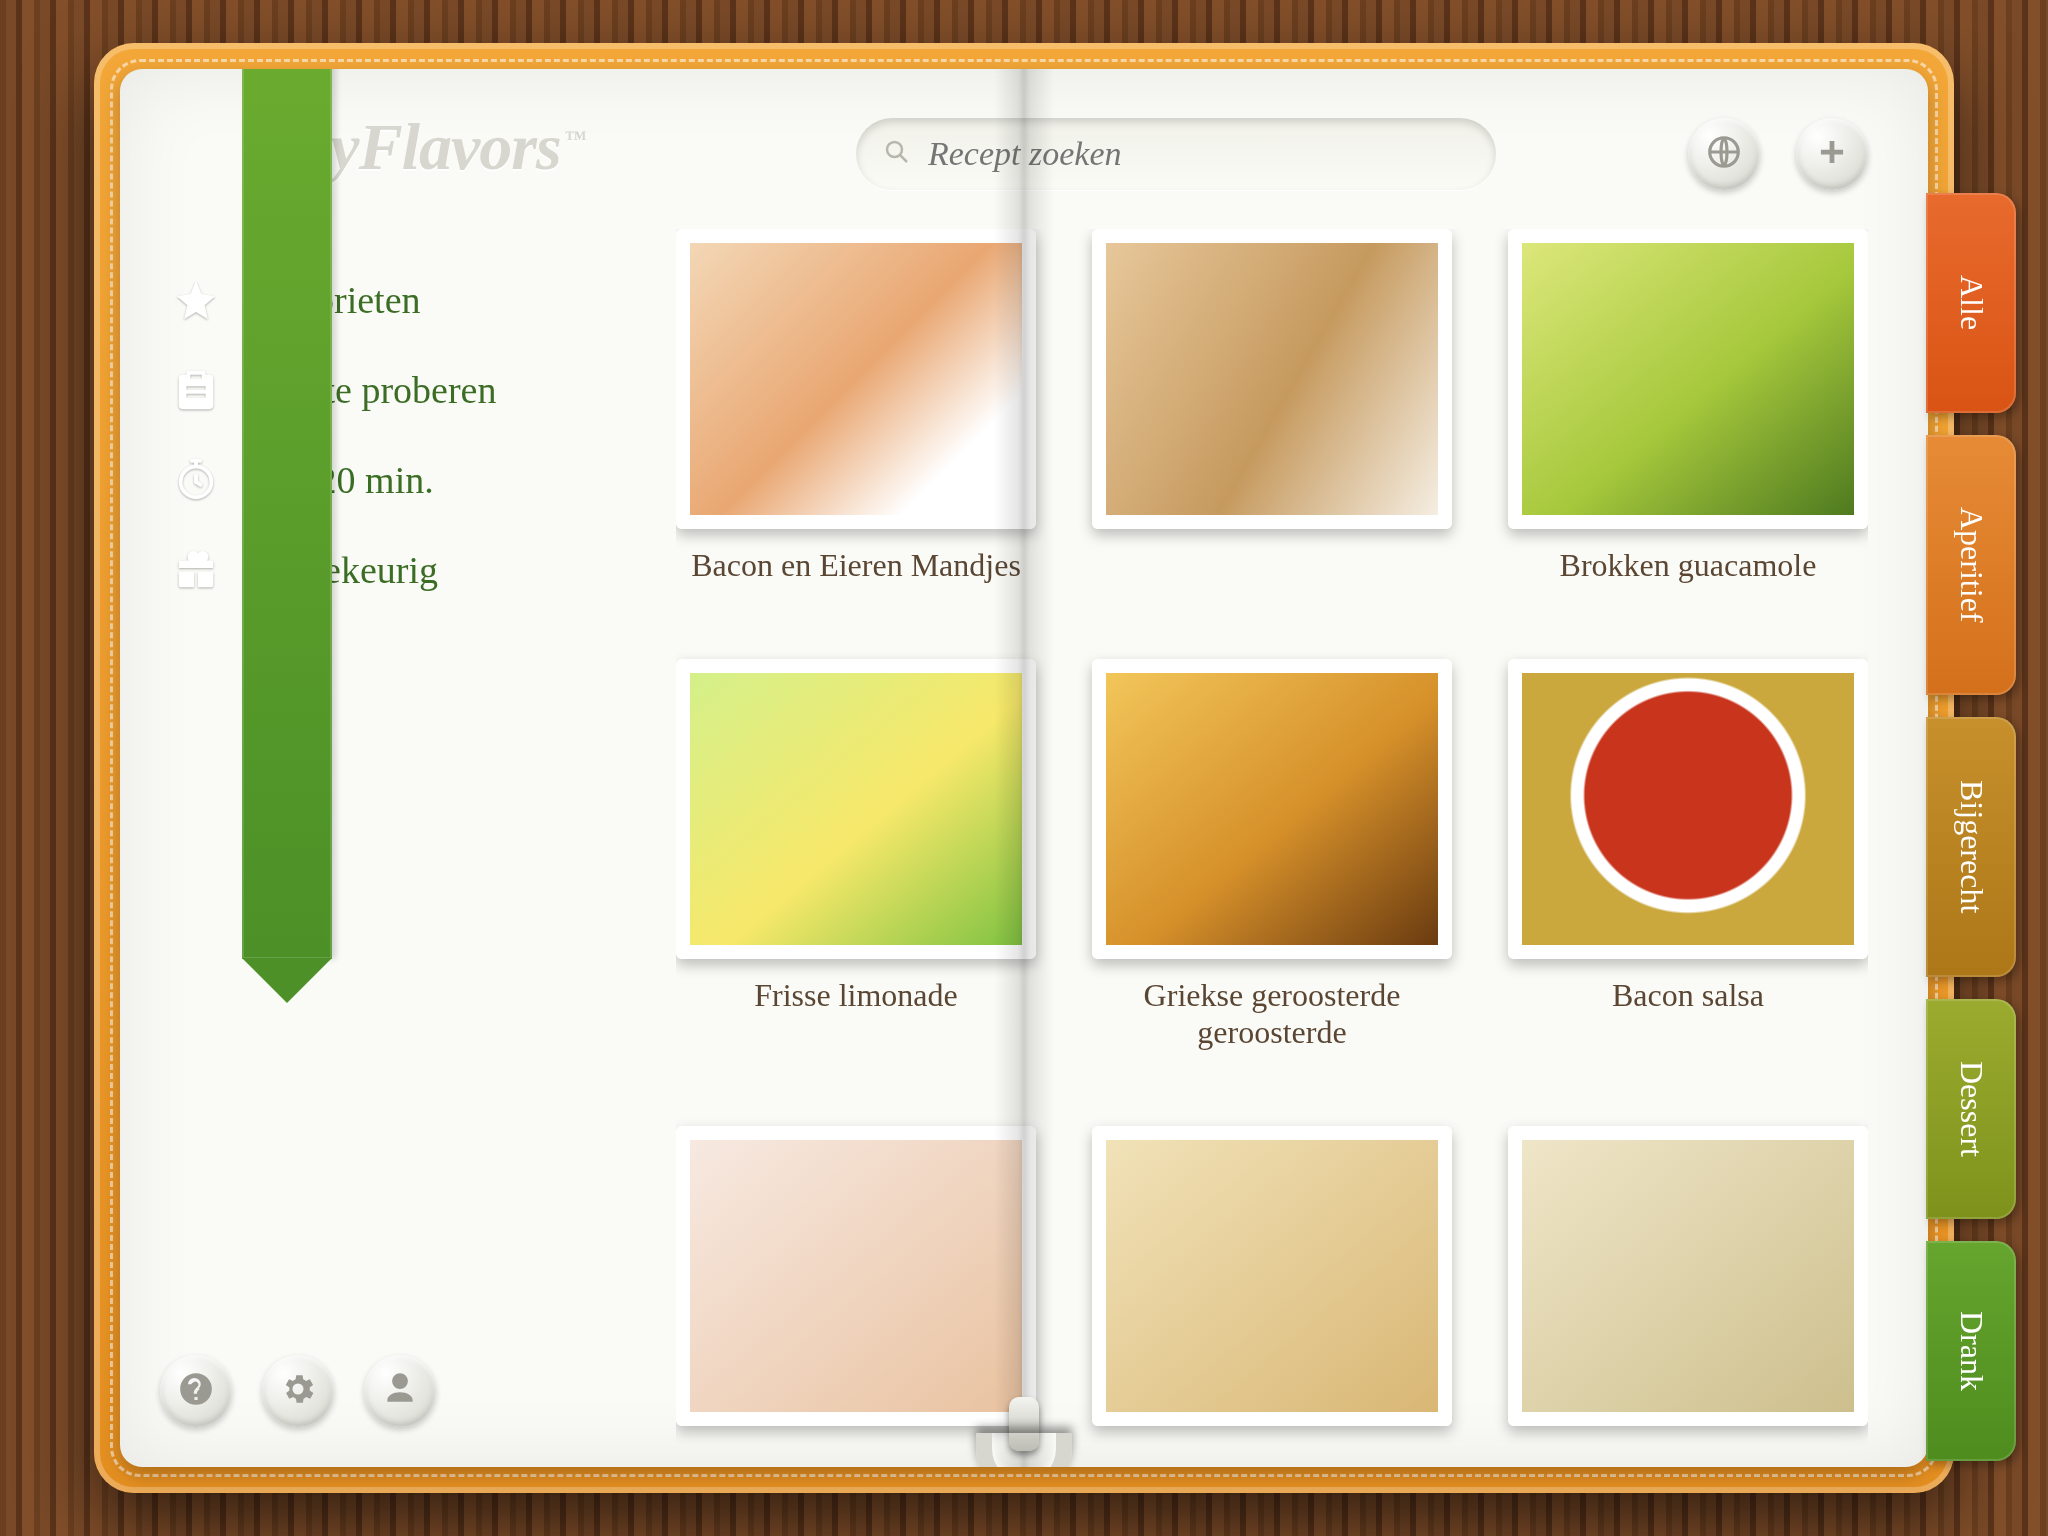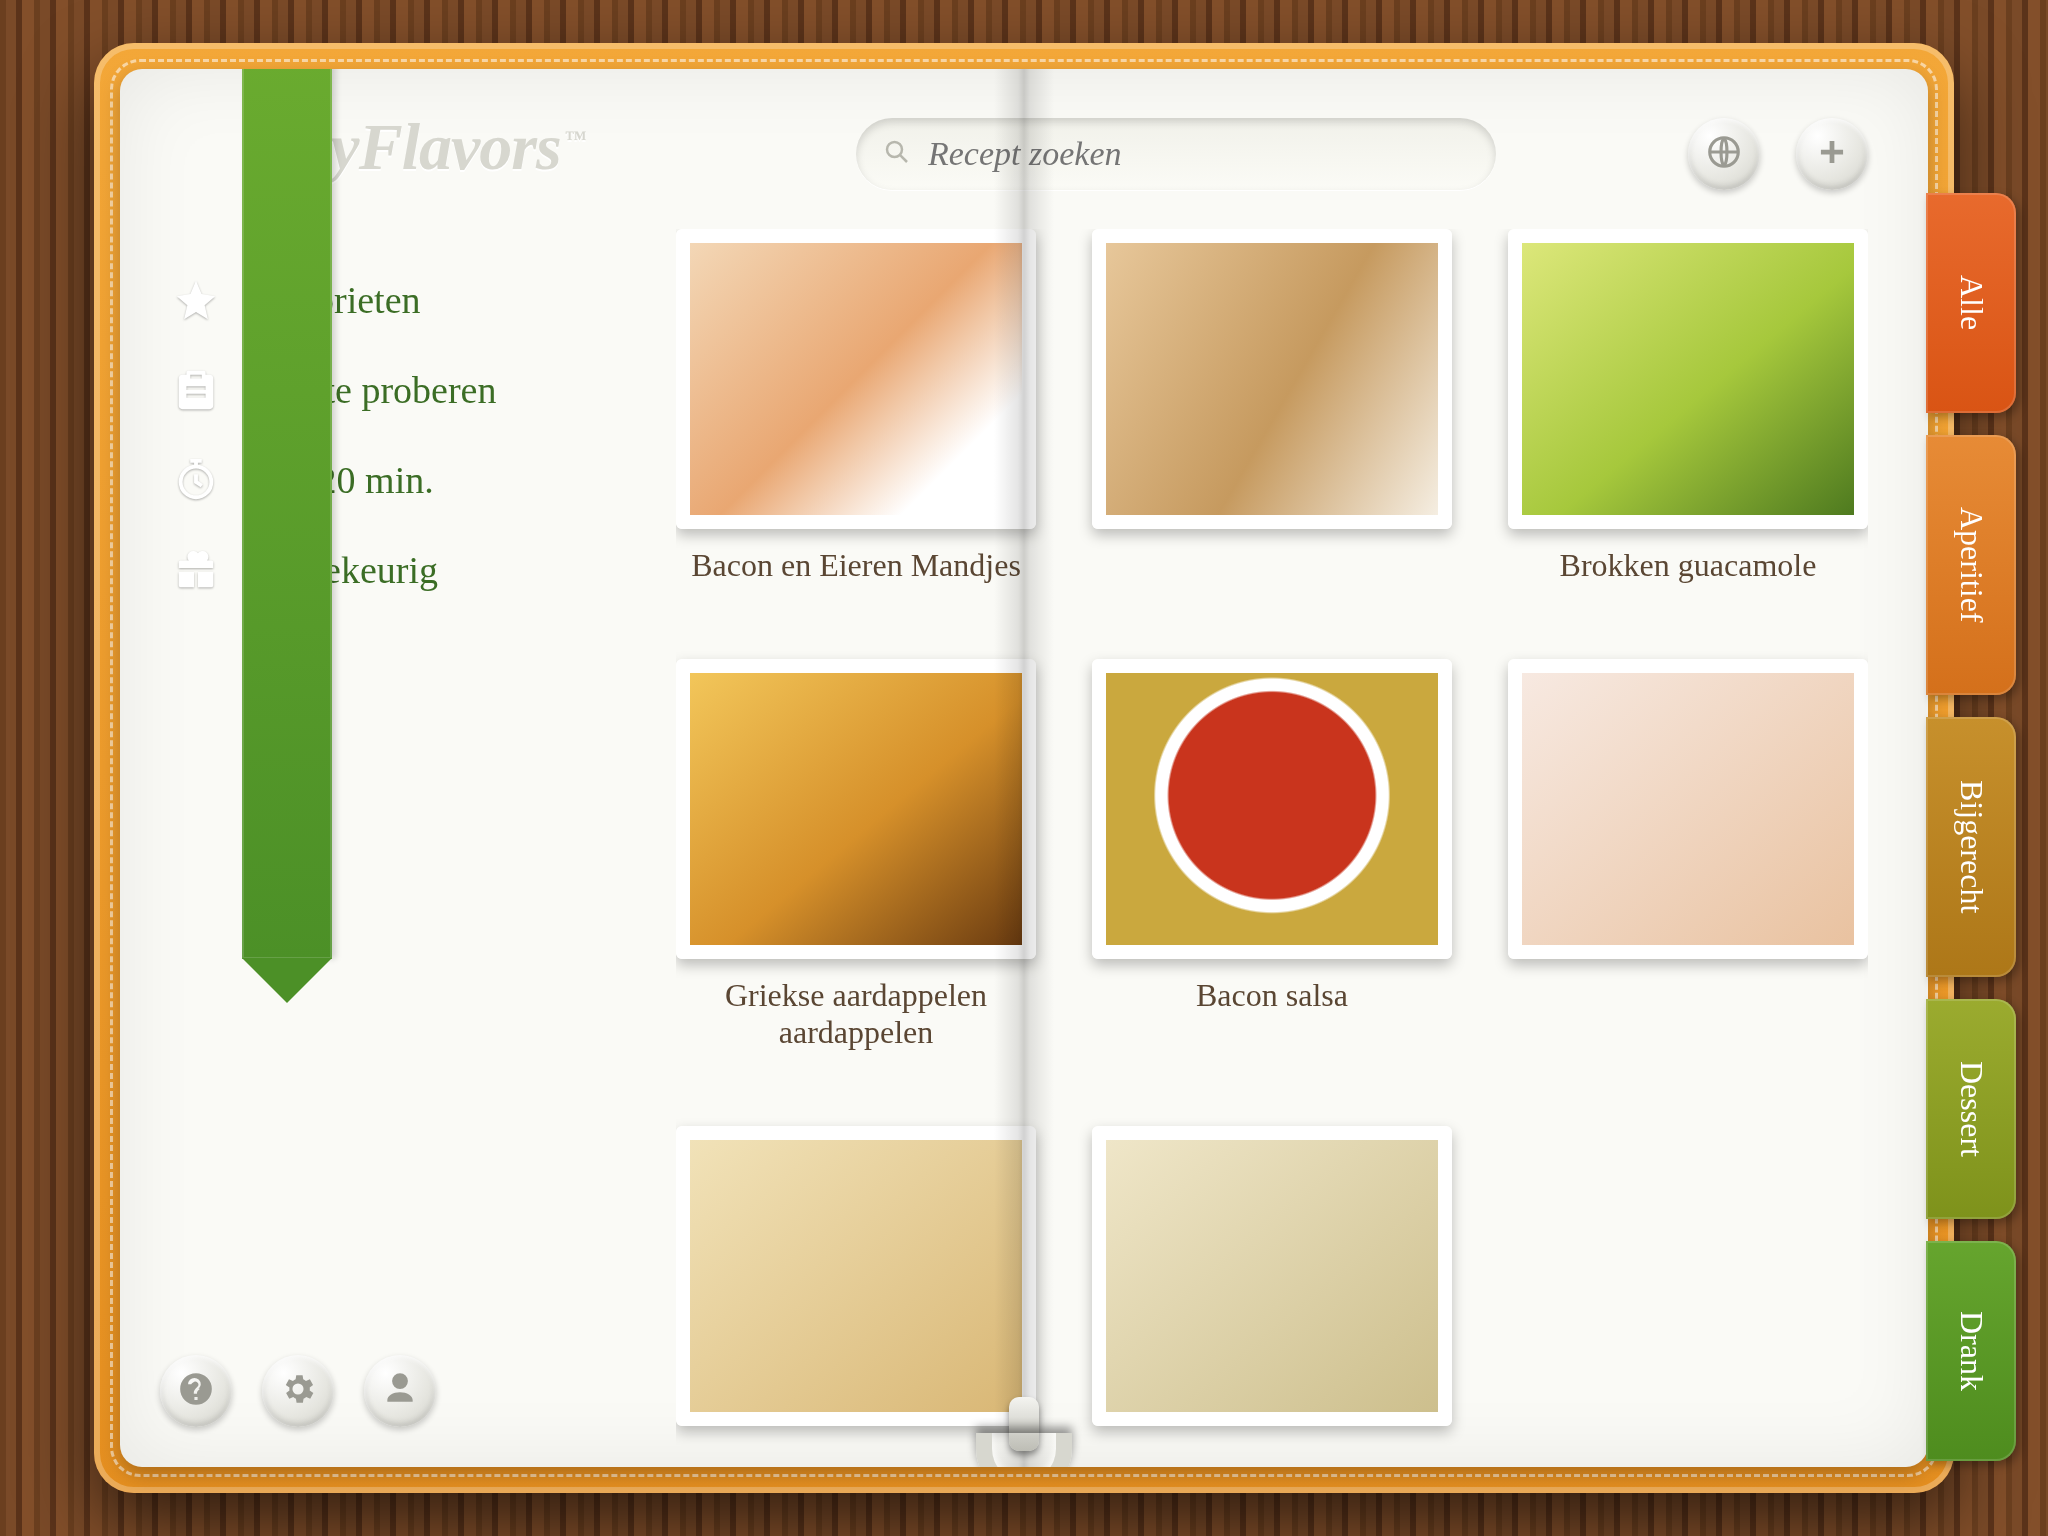--- a/index.html
+++ b/index.html
@@ -277,22 +277,26 @@
           <div class="title">Bacon en Eieren Mandjes</div>
         </div>
         <div class="card">
           <div class="photo p1"></div>
         </div>
         <div class="card">
           <div class="photo p2"></div>
           <div class="title">Brokken guacamole</div>
         </div>
         <div class="card">
+          <div class="photo p3"></div>
+          <div class="title">Frisse limonade</div>
+        </div>
+        <div class="card">
           <div class="photo p4"></div>
-          <div class="title">Griekse aardappelen aardappelen</div>
+          <div class="title">Griekse geroosterde geroosterde</div>
         </div>
         <div class="card">
           <div class="photo p5"></div>
           <div class="title">Bacon salsa</div>
         </div>
         <div class="card">
           <div class="photo p6"></div>
           <div class="title"></div>
         </div>
         <div class="card">

